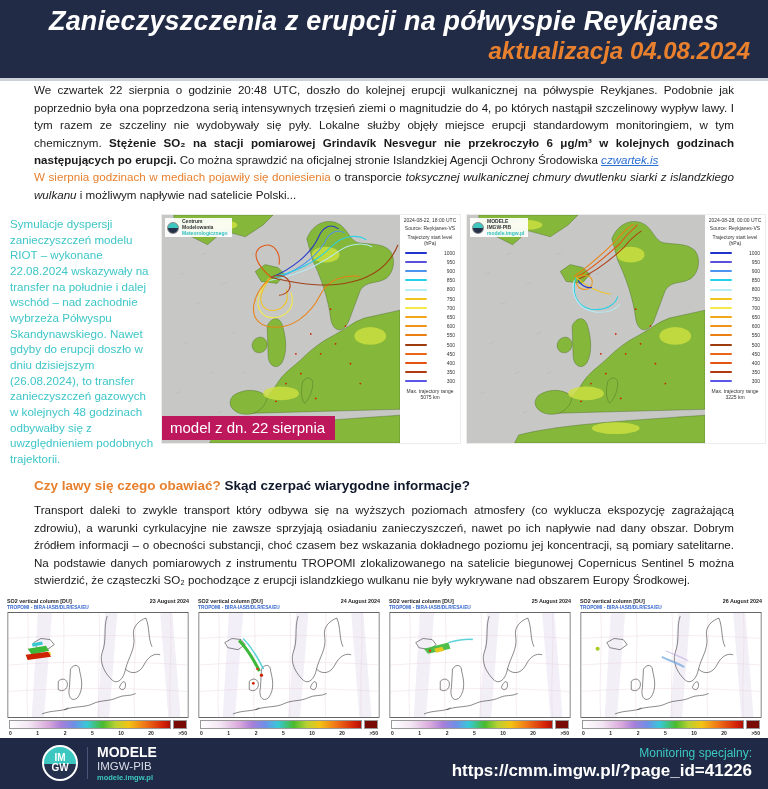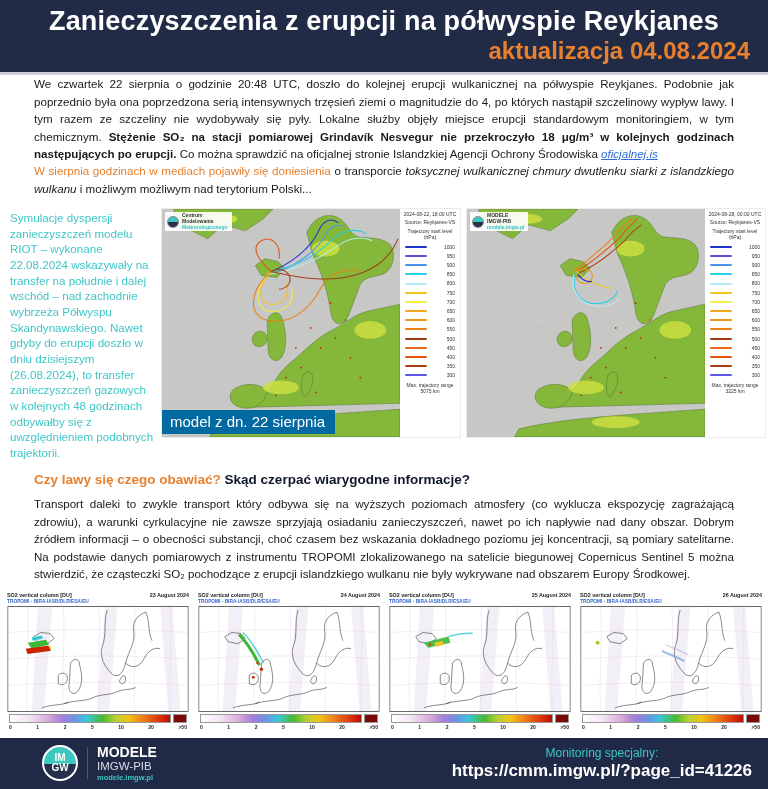--- a/index.html
+++ b/index.html
@@ -1,19 +1,19 @@
 <!DOCTYPE html>
 <html><head>
 <meta charset="utf-8">
 <style>
   html,body{margin:0;padding:0;background:#fff;}
   .page{width:768px;height:789px;overflow:hidden;font-family:"Liberation Sans",sans-serif;background:#fff;position:relative;}
 
   
-  .header{background:#222b46;padding:6px 18px 8px 18px;border-bottom:3px solid #cdd2da;}
+  .header{background:#222b46;padding:6px 18px 14px 18px;border-bottom:3px solid #cdd2da;font-style:italic;}
   .header .title{color:#fff;font-size:27px;font-weight:bold;text-align:center;letter-spacing:.2px;line-height:1.15;}
   .header .subtitle{color:#e8802e;font-size:24px;font-weight:bold;text-align:right;line-height:1.1;margin-top:1px;}
 
   
   .content{padding:0 34px;}
   h2.section-h{font-size:17px;font-weight:bold;color:#111;margin:13px 0 9px 0;}
   p.body-p{font-size:11.6px;line-height:1.5;color:#1a1a1a;text-align:justify;margin:0;}
   .bold{font-weight:bold;}
   .ital{font-style:italic;}
   .orange-t{color:#e8802e;}
@@ -28,21 +28,21 @@
   .traj-svg{width:240px;height:228px;}
   .traj-legend{width:56px;flex:none;background:#fff;padding:2px 2px 0 2px;font-size:5px;color:#333;text-align:center;line-height:1.25;}
   .traj-legend .lg-ts{font-size:5px;white-space:nowrap;}
   .traj-legend .lg-src{margin-top:2px;white-space:nowrap;}
   .traj-legend .lg-title{margin-top:2px;}
   .leg-rows{margin-top:2px;}
   .leg-row{display:flex;align-items:center;justify-content:space-between;padding:0 3px;height:9.2px;}
   .leg-line{width:22px;height:2px;display:inline-block;border-radius:1px;}
   .leg-val{font-size:5px;color:#333;}
   .lg-max{margin-top:2px;}
-  .map-label{position:absolute;left:0;bottom:3px;background:#0369a1;color:#fff;font-size:15px;padding:3px 10px 4px 8px;}
+  .map-label{position:absolute;left:0;bottom:3px;background:#be185d;color:#fff;font-size:15px;padding:3px 10px 4px 8px;}
   .map-logo{position:absolute;top:3px;left:3px;background:rgba(255,255,255,.92);padding:1px 4px 1px 2px;display:flex;align-items:center;gap:3px;}
   .map-logo .mini-circle{width:10px;height:10px;border-radius:50%;background:linear-gradient(180deg,#3cc8c0 0 50%,#253049 50% 100%);border:1px solid #888;flex:none;}
   .map-logo .mini-lines{font-size:5px;line-height:1.15;color:#333;font-weight:bold;}
   .map-logo .mini-lines .l3{color:#2fbfbf;}
 
   
   .faq-h{font-size:13.5px;font-weight:bold;margin:12px 0 8px 0;}
 
   
   .sat-row{display:flex;gap:5px;margin:10px 0 0 -29px;width:758px;}
@@ -56,21 +56,21 @@
   .sat-cbar-labels{display:flex;justify-content:space-between;font-size:5px;color:#222;font-weight:bold;padding:0 4px;margin-top:1px;}
 
   
   .footer{position:absolute;left:0;right:0;bottom:0;height:51px;background:#202945;display:flex;align-items:center;padding:0 16px;box-sizing:border-box;}
   .f-logo{display:flex;align-items:center;gap:9px;margin-left:26px;}
   .f-circle{width:36px;height:36px;border-radius:50%;border:2px solid #fff;background:linear-gradient(180deg,#3cc8c0 0 52%,#26314d 52% 100%);display:flex;flex-direction:column;align-items:center;justify-content:center;color:#fff;font-weight:bold;font-size:10px;line-height:1;box-sizing:border-box;}
   .f-div{width:1px;height:32px;background:#4a5677;}
   .f-brand .b1{color:#fff;font-size:14px;font-weight:bold;line-height:1.05;}
   .f-brand .b2{color:#d9dde8;font-size:11.5px;line-height:1.1;}
   .f-brand .b3{color:#3cc8c0;font-size:7.5px;font-weight:bold;line-height:1.2;}
-  .f-right{margin-left:auto;text-align:center;}
+  .f-right{margin-left:auto;text-align:right;}
   .f-right .m1{color:#3cc8c0;font-size:12px;line-height:1.2;}
   .f-right .m2{color:#fff;font-size:17px;line-height:1.25;font-weight:bold;}
 </style>
 </head>
 <body>
 
 <svg width="0" height="0" style="position:absolute" aria-hidden="true">
   <defs>
     <symbol id="euroland" viewBox="0 0 240 230">
       <rect width="240" height="230" fill="#c7c8c6"></rect>
@@ -158,30 +158,30 @@
 
   <div class="header">
     <div class="title">Zanieczyszczenia z erupcji na półwyspie Reykjanes</div>
     <div class="subtitle">aktualizacja 04.08.2024</div>
   </div>
 
   <div class="content">
 
     <p class="body-p">
       <span>We czwartek 22 sierpnia o godzinie 20:48 UTC, doszło do kolejnej erupcji wulkanicznej na półwyspie Reykjanes. Podobnie jak poprzednio była ona poprzedzona serią intensywnych trzęsień ziemi o magnitudzie do 4, po których nastąpił szczelinowy wypływ lawy. I tym razem ze szczeliny nie wydobywały się pyły. Lokalne służby objęły miejsce erupcji standardowym monitoringiem, w tym chemicznym.</span>
-      <span class="bold">Stężenie SO₂ na stacji pomiarowej Grindavík Nesvegur nie przekroczyło 18 μg/m³ w kolejnych godzinach następujących po erupcji.</span>
+      <span class="bold">Stężenie SO₂ na stacji pomiarowej Grindavík Nesvegur nie przekroczyło 6 μg/m³ w kolejnych godzinach następujących po erupcji.</span>
       <span>Co można sprawdzić na oficjalnej stronie Islandzkiej Agencji Ochrony Środowiska</span>
-      <a class="ext-link" href="#">oficjalnej.is</a>
+      <a class="ext-link" href="#">czwartek.is</a>
     </p>
 
     <p class="body-p media-p">
       <span class="orange-t">W sierpnia godzinach w mediach pojawiły się doniesienia</span>
       <span>o transporcie</span>
       <span class="ital">toksycznej wulkanicznej chmury dwutlenku siarki z islandzkiego wulkanu</span>
-      <span>i możliwym możliwym nad terytorium Polski...</span>
+      <span>i możliwym napływie nad satelicie Polski...</span>
     </p>
 
     <div class="sim-row">
       <div class="sim-sidebar">Symulacje dyspersji zanieczyszczeń modelu RIOT – wykonane 22.08.2024 wskazywały na transfer na południe i dalej wschód – nad zachodnie wybrzeża Półwyspu Skandynawskiego. Nawet gdyby do erupcji doszło w dniu dzisiejszym (26.08.2024), to transfer zanieczyszczeń gazowych w kolejnych 48 godzinach odbywałby się z uwzględnieniem podobnych trajektorii.</div>
 
       <div class="traj-map">
         <svg class="traj-svg" viewBox="0 0 240 230" preserveAspectRatio="none">
           <use href="#euroland"></use>
           <g fill="none" stroke-width="1.1" opacity="0.95">
             <path d="M110,63 C130,55 150,40 158,22 C162,12 170,8 178,14" stroke="#2233cc"></path>

